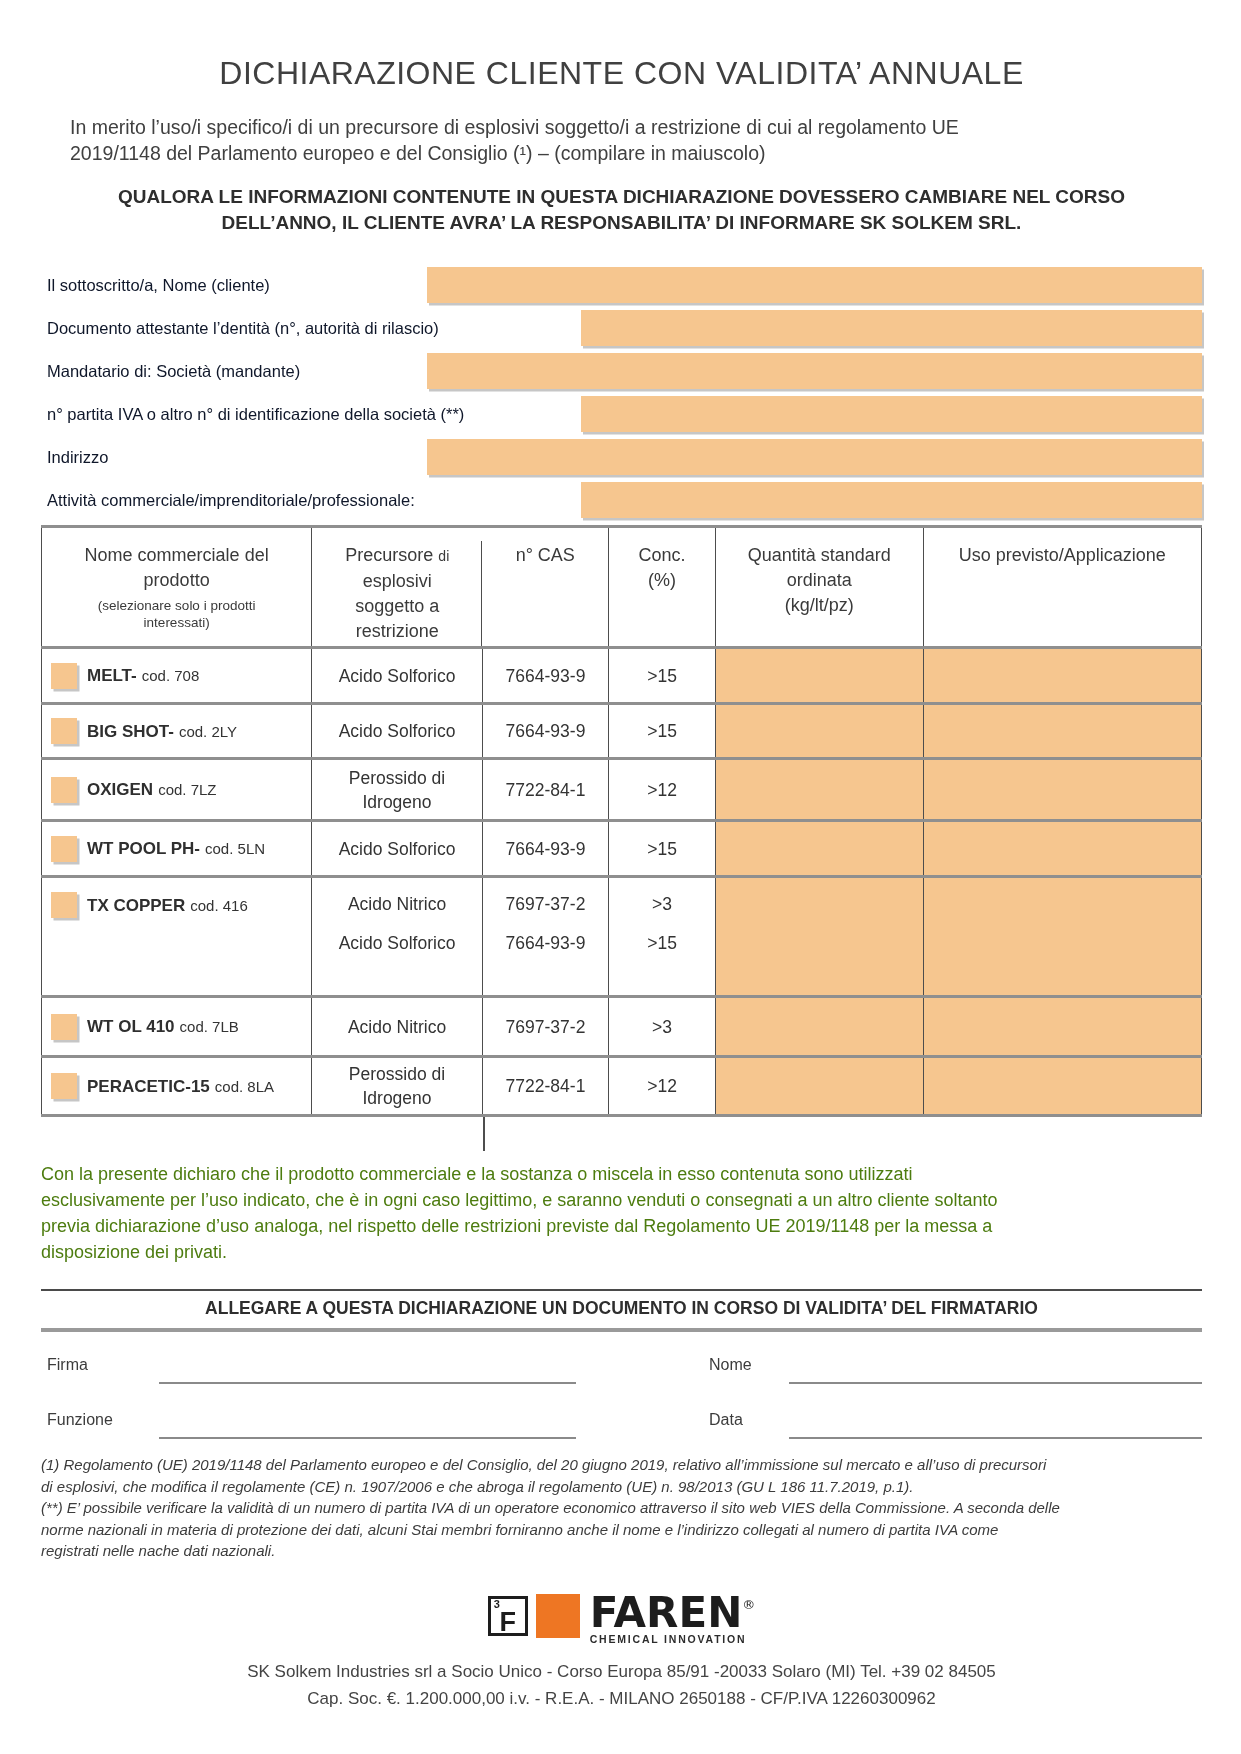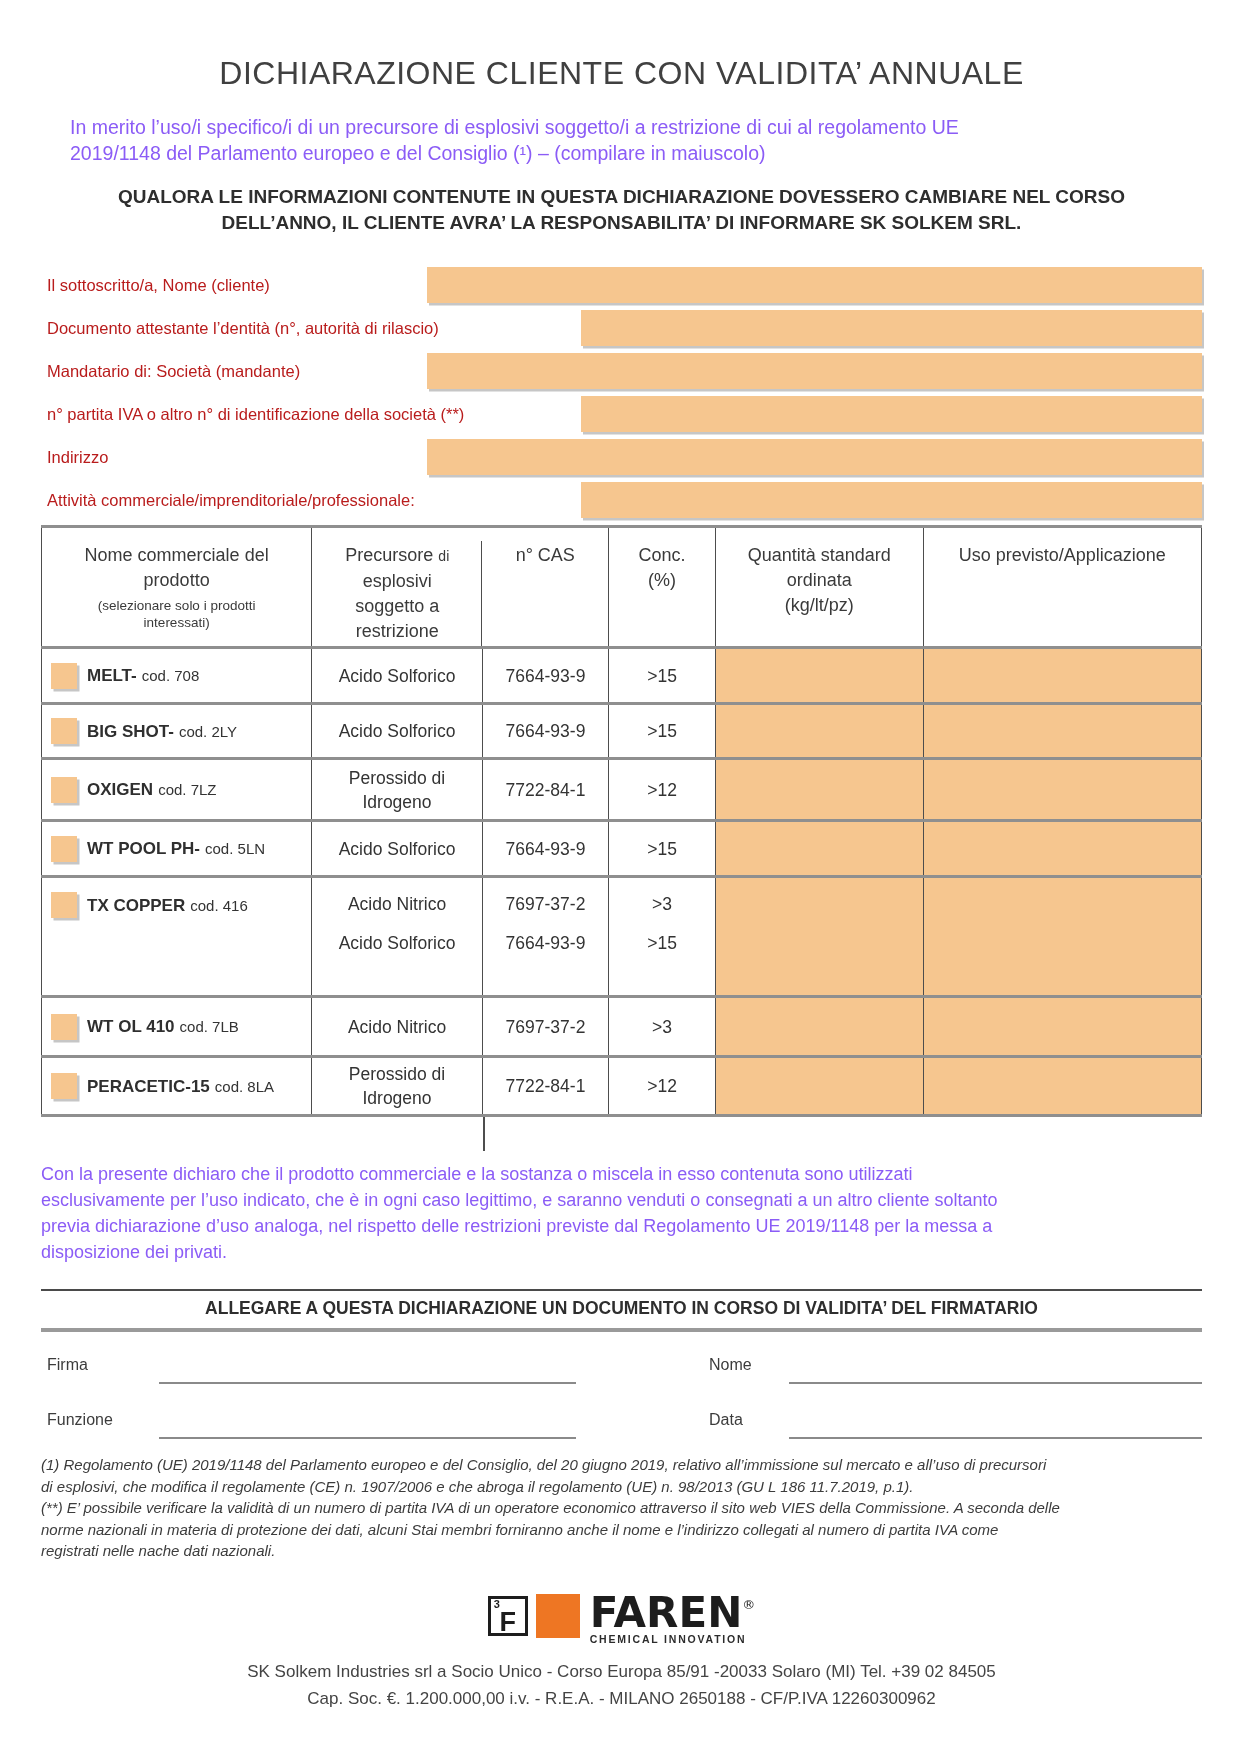--- a/index.html
+++ b/index.html
@@ -5,29 +5,29 @@
   * { margin:0; padding:0; box-sizing:border-box; }
   html,body { width:1241px; }
   body {
     height:1754px; background:#ffffff; overflow:hidden;
     font-family:"Liberation Sans","DejaVu Sans",sans-serif; color:#3a3a3a;
   }
   .content { padding:0 39px 0 41px; }
 
   
   .doc-title { margin-top:52px; text-align:center; font-size:32px; letter-spacing:.5px; color:#404040; font-weight:400; line-height:42px; }
-  .subtitle  { margin:20px 0 6px 29px; font-size:19.5px; line-height:26px; color:#8b5cf6; }
+  .subtitle  { margin:20px 0 6px 29px; font-size:19.5px; line-height:26px; color:#404040; }
   .subtitle span { display:block; white-space:nowrap; }
   .warning   { margin-top:18px; text-align:center; font-weight:700; font-size:19px; line-height:26px; color:#2e2e2e; }
   .warning span { display:block; white-space:nowrap; }
 
   
   .fields { margin-top:31px; }
   .field-row { position:relative; height:36px; margin-bottom:7px; }
-  .field-label { position:absolute; left:6px; top:50%; transform:translateY(-50%); font-size:16.5px; white-space:nowrap; color:#b91c1c; }
+  .field-label { position:absolute; left:6px; top:50%; transform:translateY(-50%); font-size:16.5px; white-space:nowrap; color:#0f172a; }
   .field-box { position:absolute; top:0; bottom:0; right:0; background:#f6c68f; box-shadow:2px 2.5px 0 #c6c6c6; }
   .field-box.narrow { left:386px; }
   .field-box.wide   { left:540px; }
 
   
   .table-wrap { position:relative; margin-top:7px; }
   table { width:100%; border-collapse:collapse; table-layout:fixed; }
   th,td { border-left:1px solid #4d4d4d; border-right:1px solid #4d4d4d;
           border-top:3px solid #8f8f8f; border-bottom:3px solid #8f8f8f; }
   thead tr { height:121px; }
@@ -46,21 +46,21 @@
   .checkbox { width:26px; height:26px; background:#f6c68f; box-shadow:2.5px 2.5px 0 #c6c6c6; flex:none; }
   .pname { font-weight:700; font-size:17px; color:#2f2f2f; }
   .pcode { font-size:15px; margin-left:5px; }
   td.c-qty, td.c-use { background:#f6c68f; }
   tr.row-tx td { vertical-align:top; padding-top:14px; }
   tr.row-tx td.c-qty, tr.row-tx td.c-use { padding-top:0; }
   .entry2 { margin-top:15px; }
   .table-tail { position:absolute; left:442px; top:100%; width:2px; height:34px; background:#4d4d4d; }
 
   
-  .declaration { margin-top:44px; font-size:18px; line-height:26px; color:#8b5cf6; }
+  .declaration { margin-top:44px; font-size:18px; line-height:26px; color:#4d7c0f; }
   .declaration span { display:block; white-space:nowrap; }
   .attach { margin-top:24px; border-top:2px solid #4a4a4a; border-bottom:4px solid #9a9a9a;
             text-align:center; font-weight:700; font-size:17.5px; padding:7px 0 9px; color:#2e2e2e; }
 
   
   .signature { position:relative; height:88px; margin-top:24px; }
   .sig-label { position:absolute; font-size:16px; color:#3c3c3c; }
   .sig-line  { position:absolute; height:2px; background:#8a8a8a; }
   .l-firma    { left:6px;  top:0;  }  .ln-firma    { left:118px; top:26px; width:417px; }
   .l-nome     { left:668px; top:0; }  .ln-nome     { left:748px; top:26px; width:413px; }

